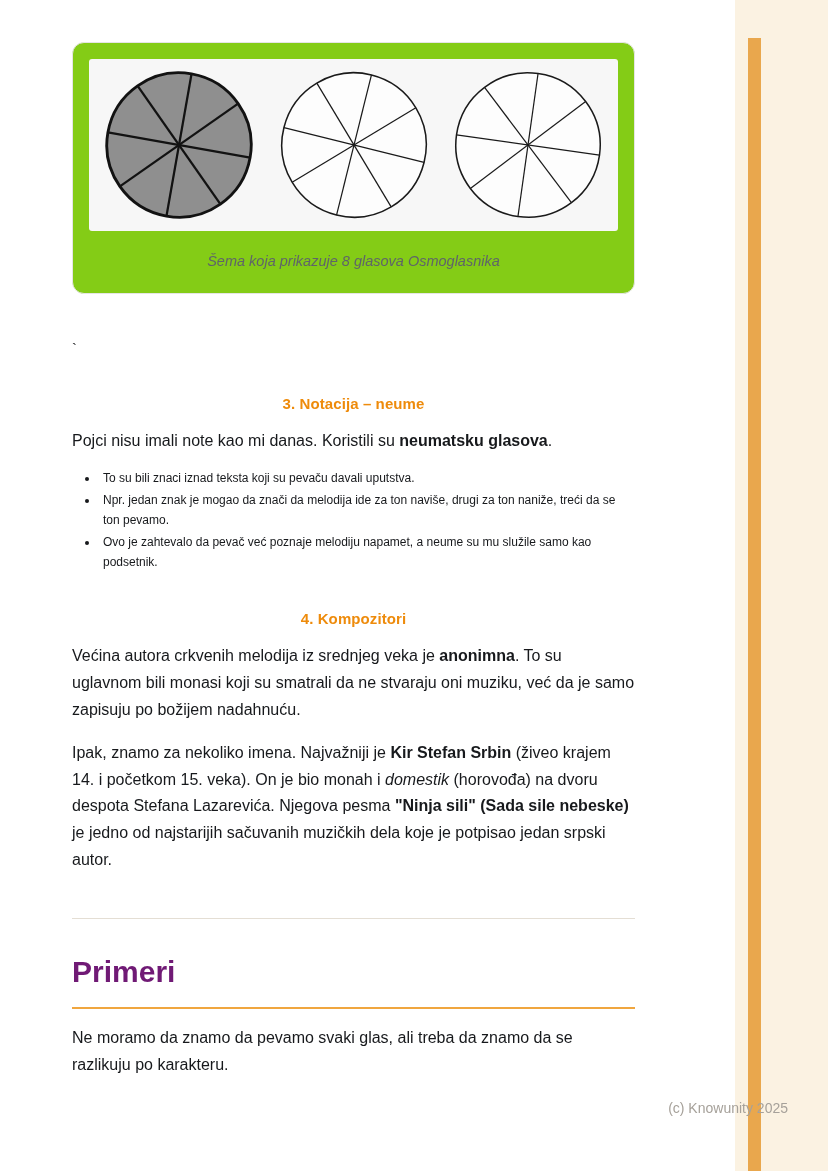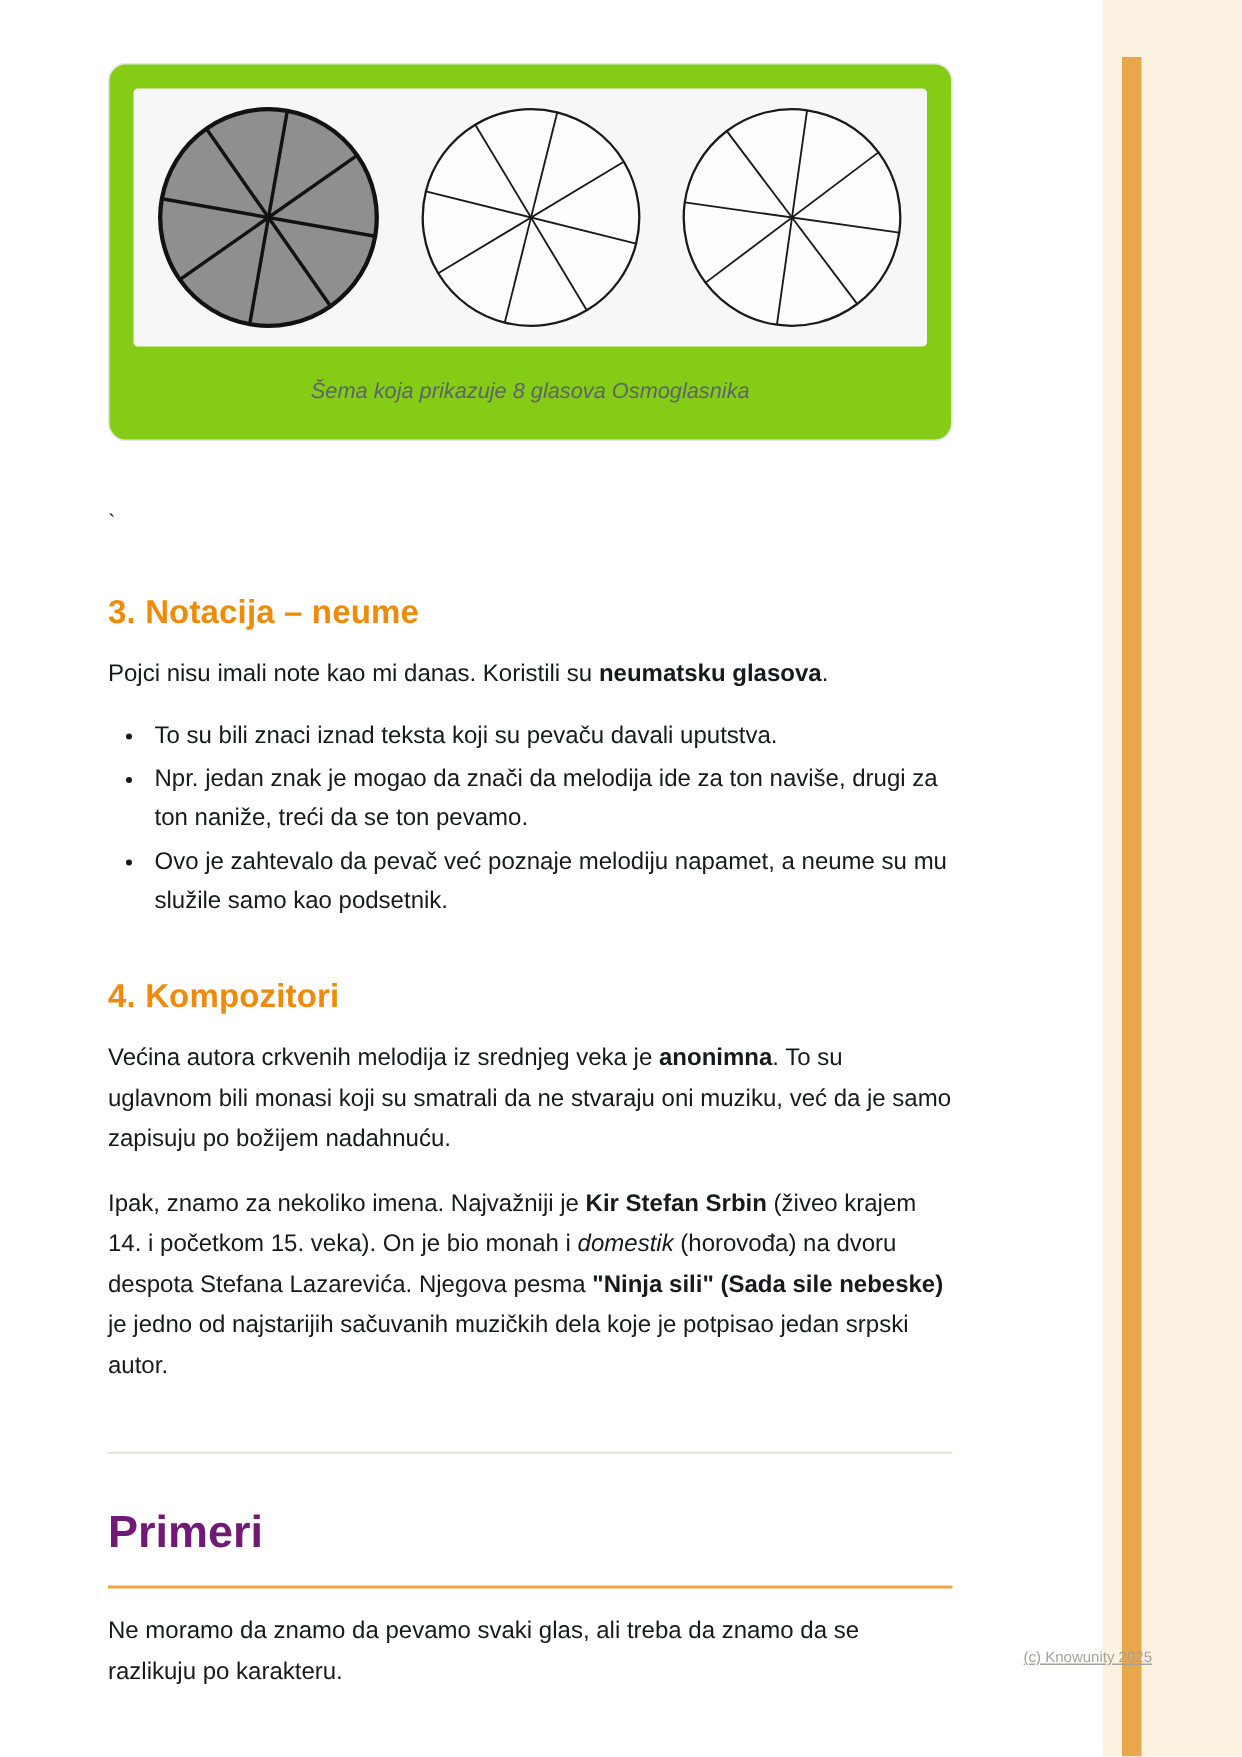--- a/index.html
+++ b/index.html
@@ -49,37 +49,38 @@
     font-size: 14.5px;
   }
   .stray-mark {
     margin-top: 46px;
     font-size: 15px;
     color: #17191c;
   }
   h2.orange-heading {
     margin-top: 38px;
     color: #ee8b0b;
-    font-size: 22px;
+    font-size: 15px;
     font-weight: 700;
     letter-spacing: 0.1px;
+    text-align: center;
   }
   p.body-text {
     margin-top: 16px;
     font-size: 16px;
     line-height: 1.68;
     color: #17191c;
   }
   ul.bullet-list {
     margin-top: 14px;
     padding-left: 27px;
     list-style: disc;
   }
   ul.bullet-list li {
-    font-size: 16px;
+    font-size: 12px;
     line-height: 1.62;
     margin-top: 3px;
     padding-left: 4px;
   }
   .divider {
     margin-top: 44px;
     border: none;
     border-top: 1px solid #e4ded4;
     height: 0;
   }
@@ -91,25 +92,24 @@
   }
   .orange-rule {
     margin-top: 18px;
     border: none;
     height: 2px;
     background: #f0a63f;
   }
   .watermark {
     position: absolute;
     top: 1100px;
-    right: 60px;
-    font-size: 10px;
+    right: 40px;
+    font-size: 14px;
     color: #a6a19a;
     z-index: 3;
-    text-decoration: underline;
   }
   b { font-weight: 700; }
   i.dom { font-style: italic; }
 </style>
 </head>
 <body>
 
 <div class="right-stripe">
   <div class="right-bar"></div>
 </div>

